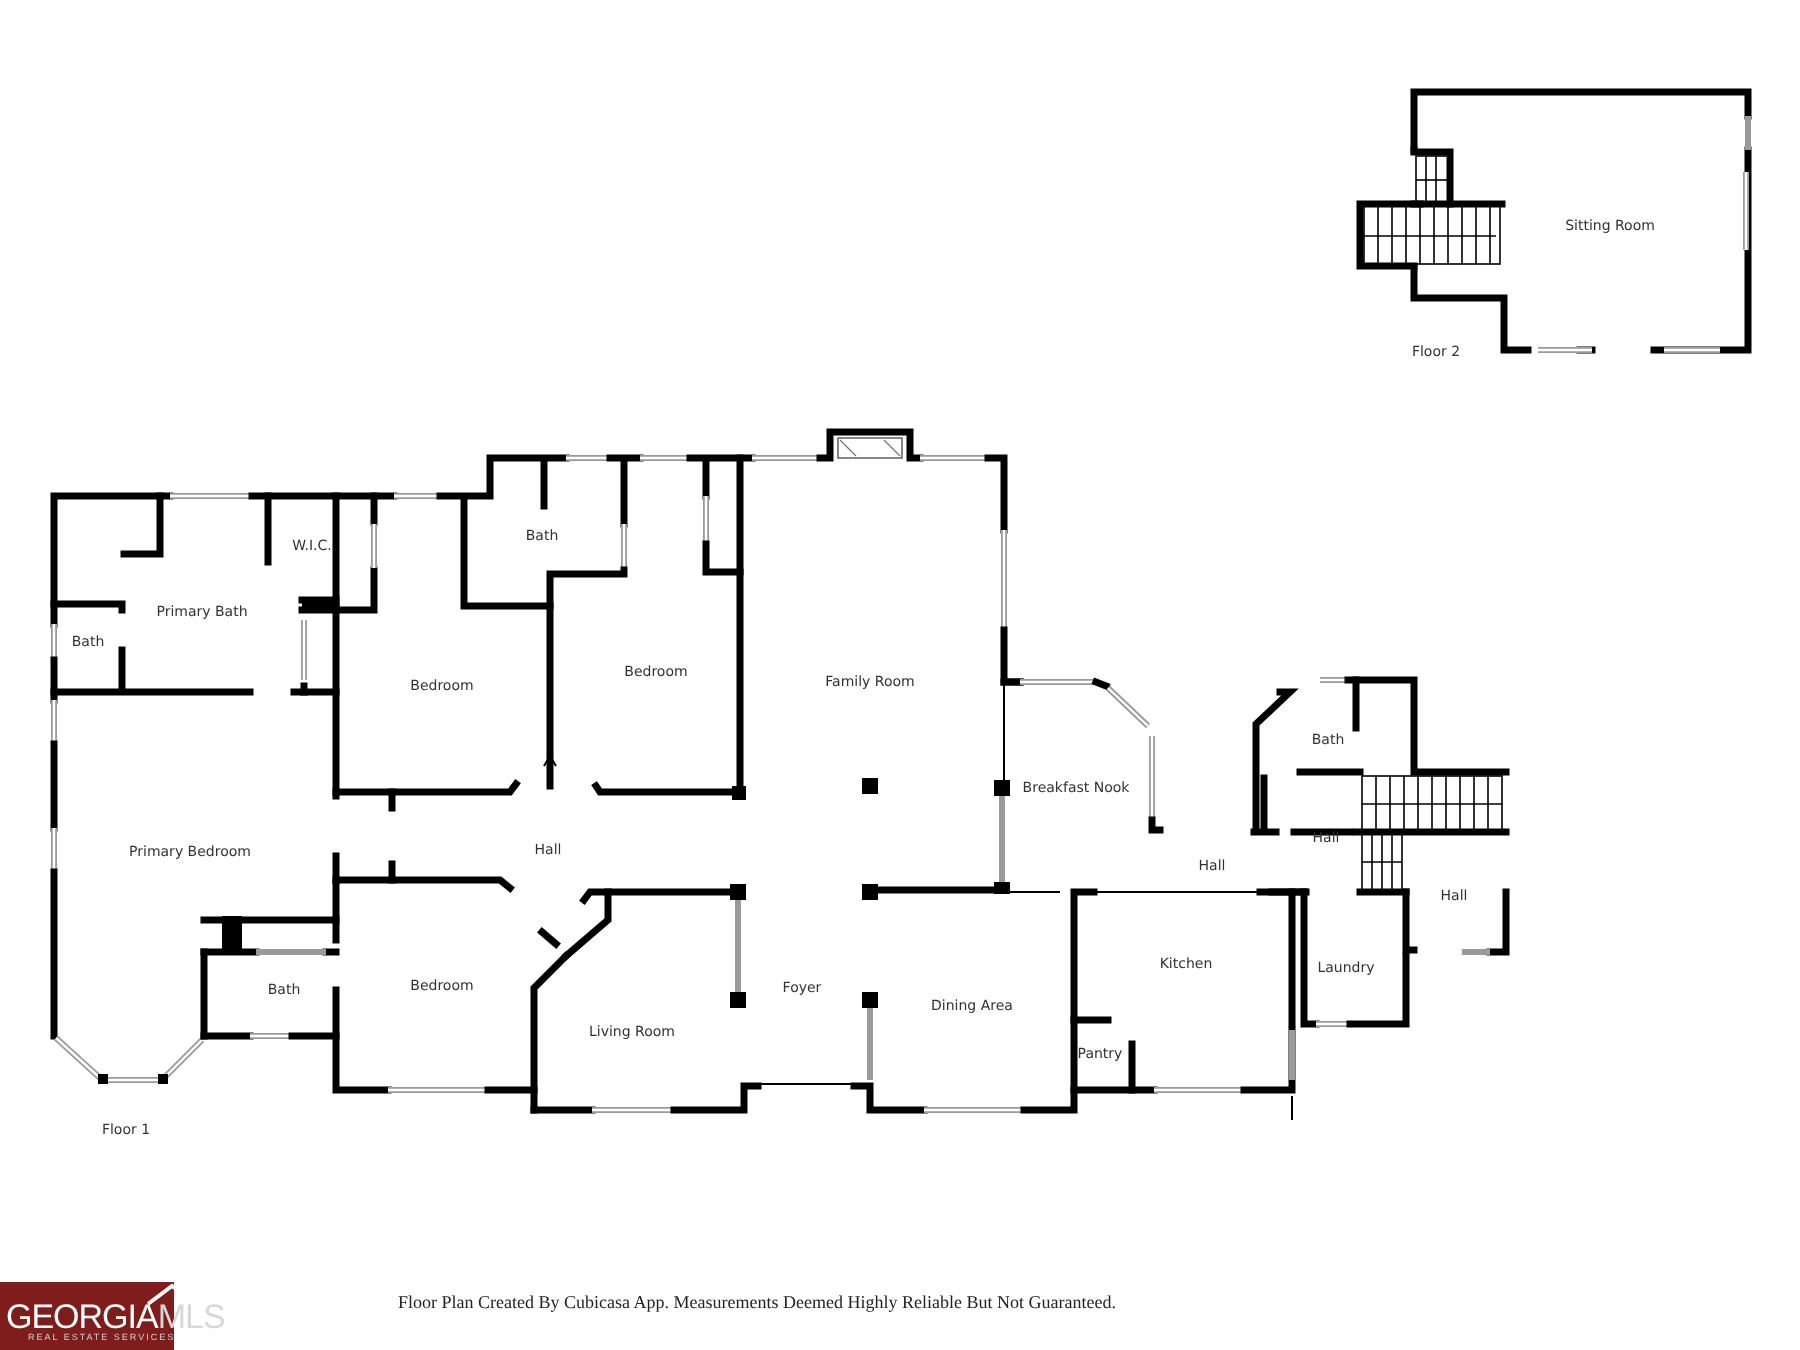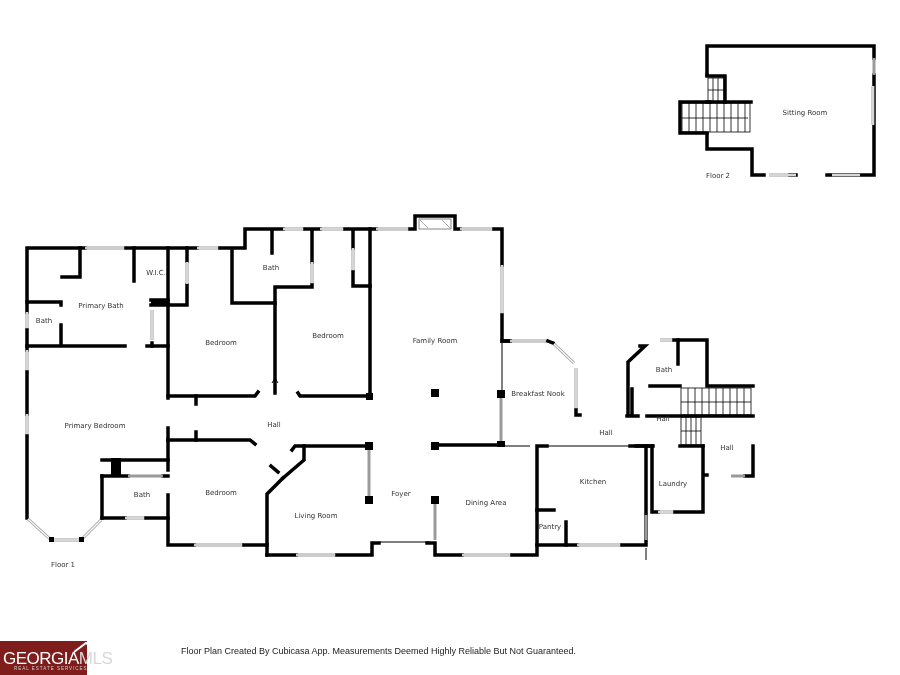--- a/index.html
+++ b/index.html
@@ -6,21 +6,21 @@
   body { width: 900px; height: 675px; position: relative; overflow: hidden; font-family: "DejaVu Sans", sans-serif; }
   #plan { position: absolute; left: 0; top: 0; width: 900px; height: 675px; }
   .room-label { font-family: "DejaVu Sans", sans-serif; font-size: 7px; fill: #333333; }
   .floor-label { font-family: "DejaVu Sans", sans-serif; font-size: 7px; fill: #333333; }
   .wall { stroke: #000; stroke-width: 3.5; fill: none; stroke-linecap: square; }
   .win { stroke: #9a9a9a; stroke-width: 3; fill: none; }
   .winin { stroke: #ffffff; stroke-width: 1.2; fill: none; }
   .thin { stroke: #000; stroke-width: 1; fill: none; }
   .col { fill: #000; }
   .stair { stroke: #000; stroke-width: 0.8; fill: none; }
-  .footer-note { position: absolute; left: 0; width: 757px; top: 646px; text-align: center; font-family: Liberation Sans, sans-serif; font-size: 9px; color: #222; }
+  .footer-note { position: absolute; left: 0; width: 757px; top: 646px; text-align: center; font-family: Liberation Serif, serif; font-size: 9px; color: #222; }
   .logo { position: absolute; left: 0; top: 641px; width: 87px; height: 34px; background: #7f1d1d; text-align: center; }
   .logo-main { position: absolute; left: 3px; top: 8px; font-family: "Liberation Sans", sans-serif; font-size: 17px; color: #ffffff; letter-spacing: -0.5px; white-space: nowrap; }
   .logo-mls { color: #d8d8d8; }
   .logo-sub { position: absolute; left: 14px; top: 25px; font-family: "Liberation Sans", sans-serif; font-size: 4.5px; color: #cfcfcf; letter-spacing: 1px; white-space: nowrap; }
   .logo-roof { position: absolute; left: 72px; top: 0px; }
 </style>
 </head>
 <body>
 
 <svg id="plan" viewBox="0 0 900 675" xmlns="http://www.w3.org/2000/svg">

